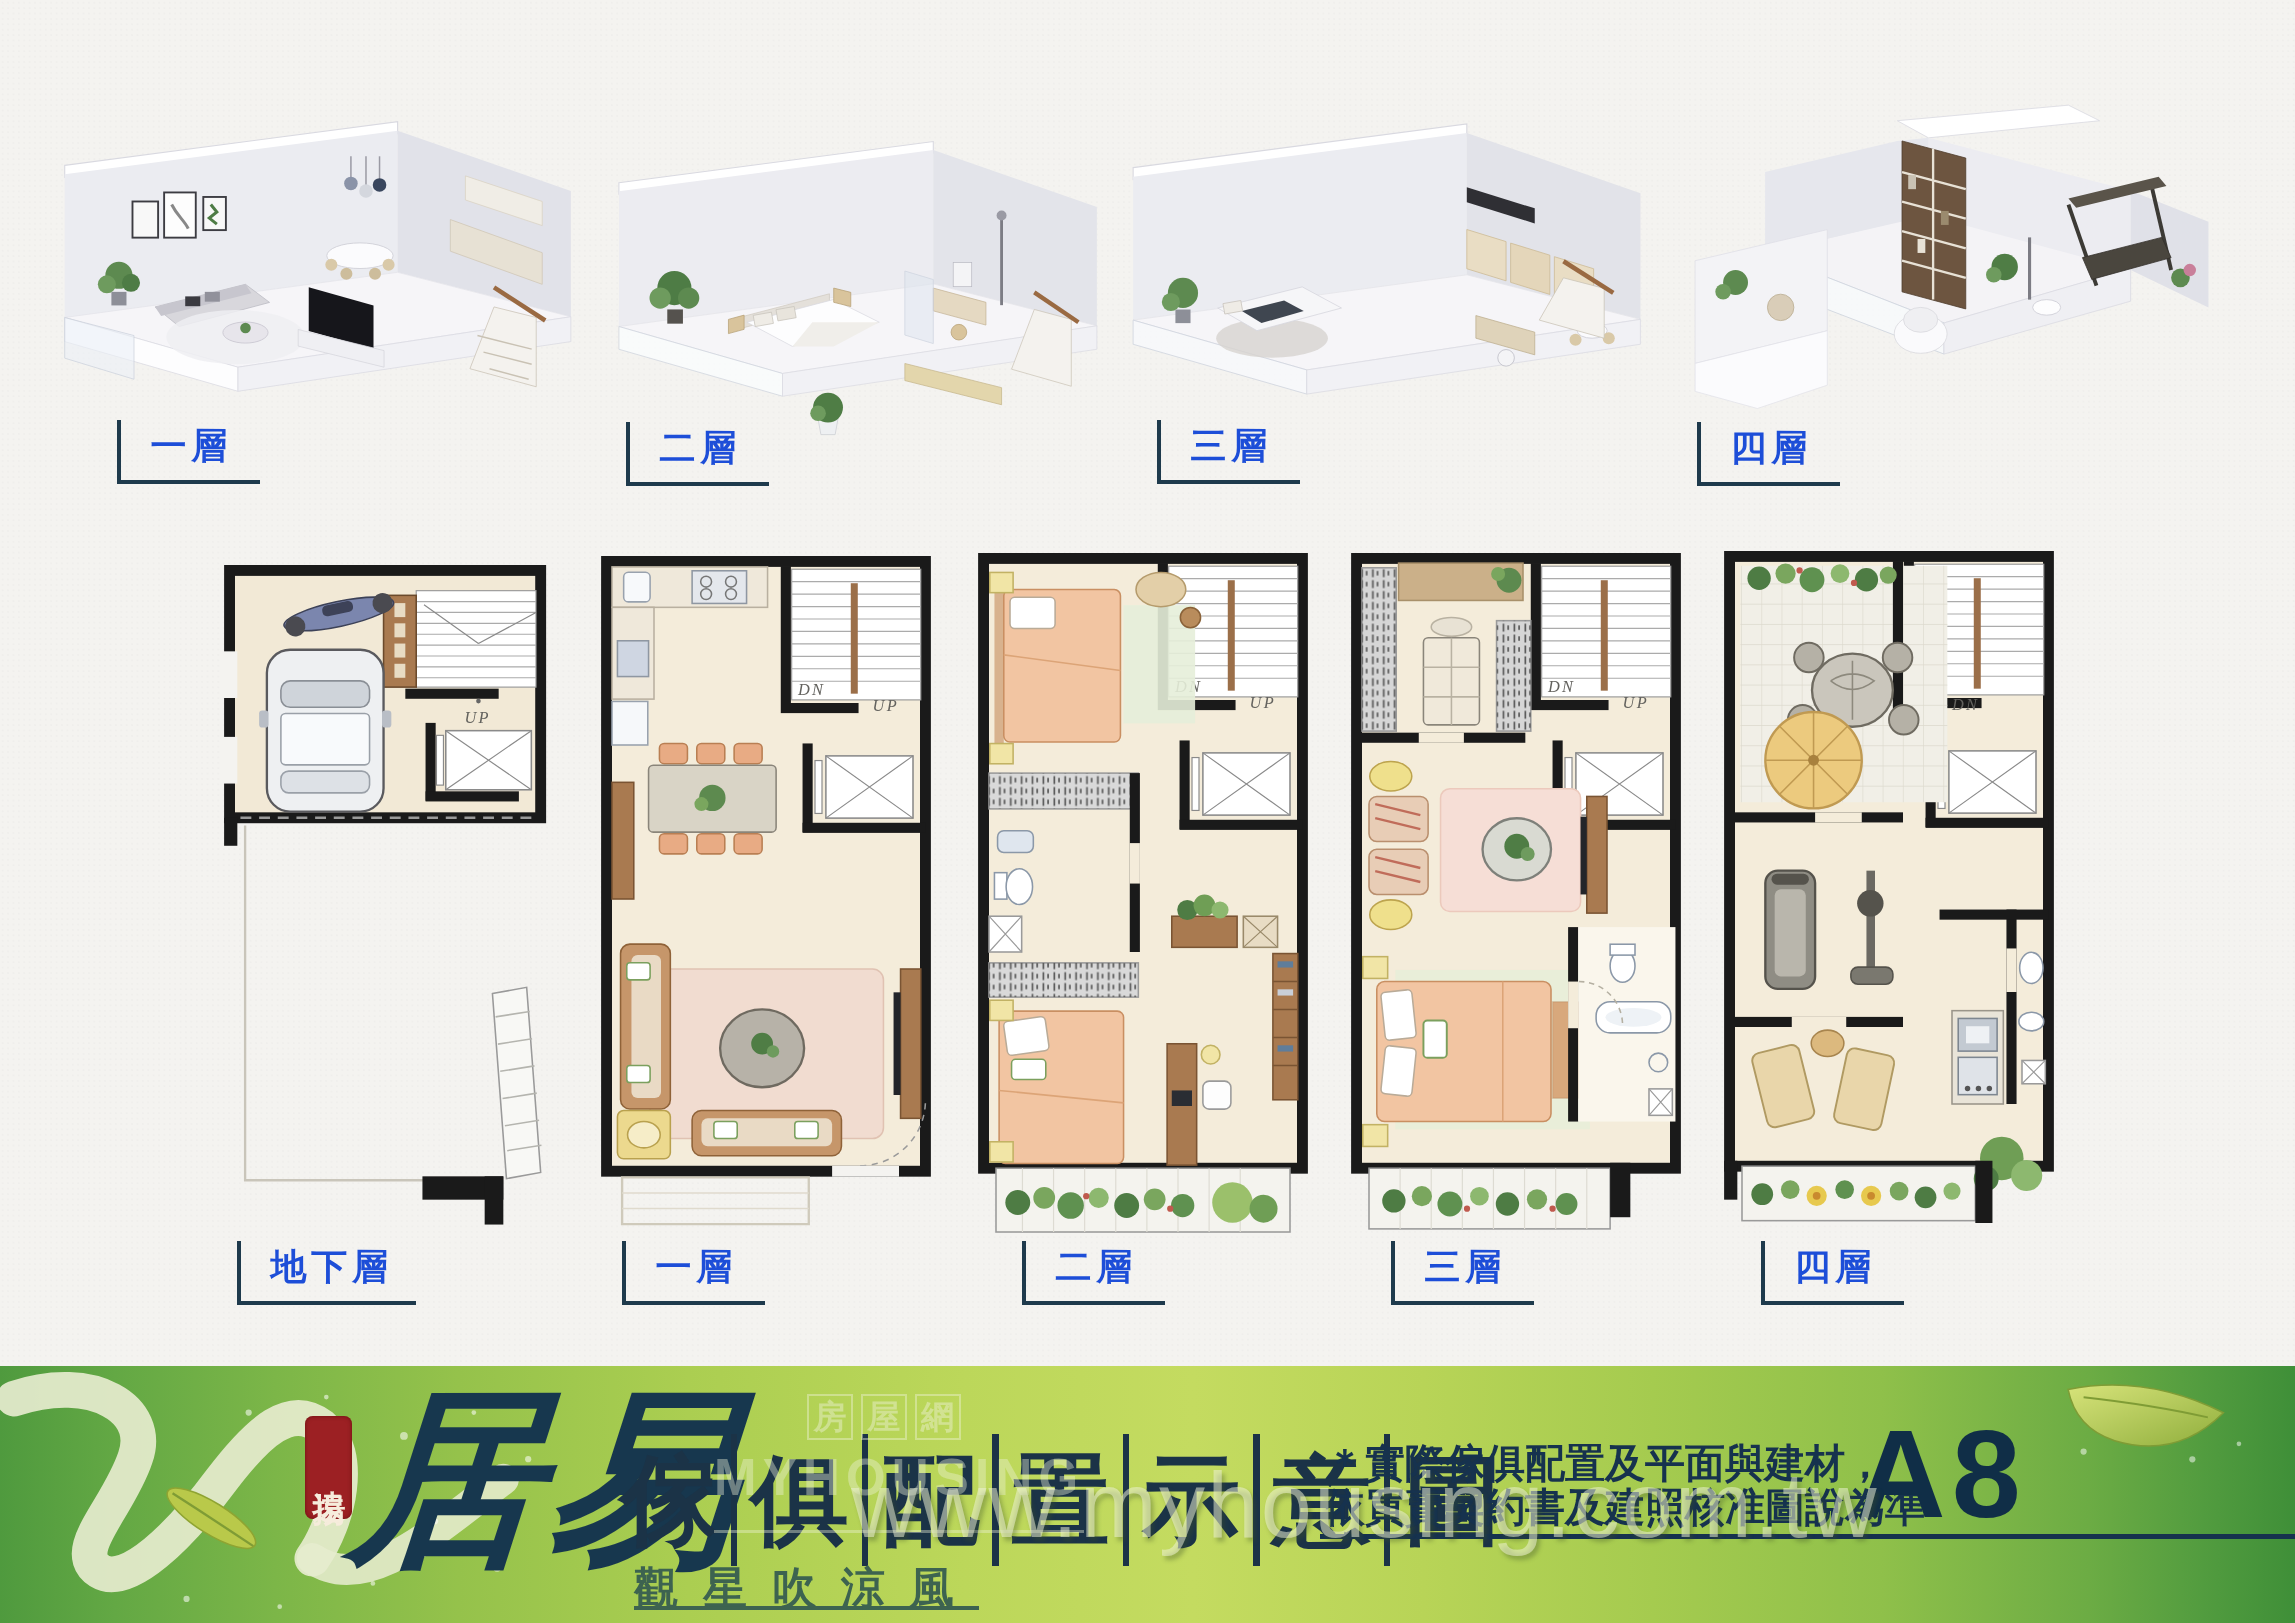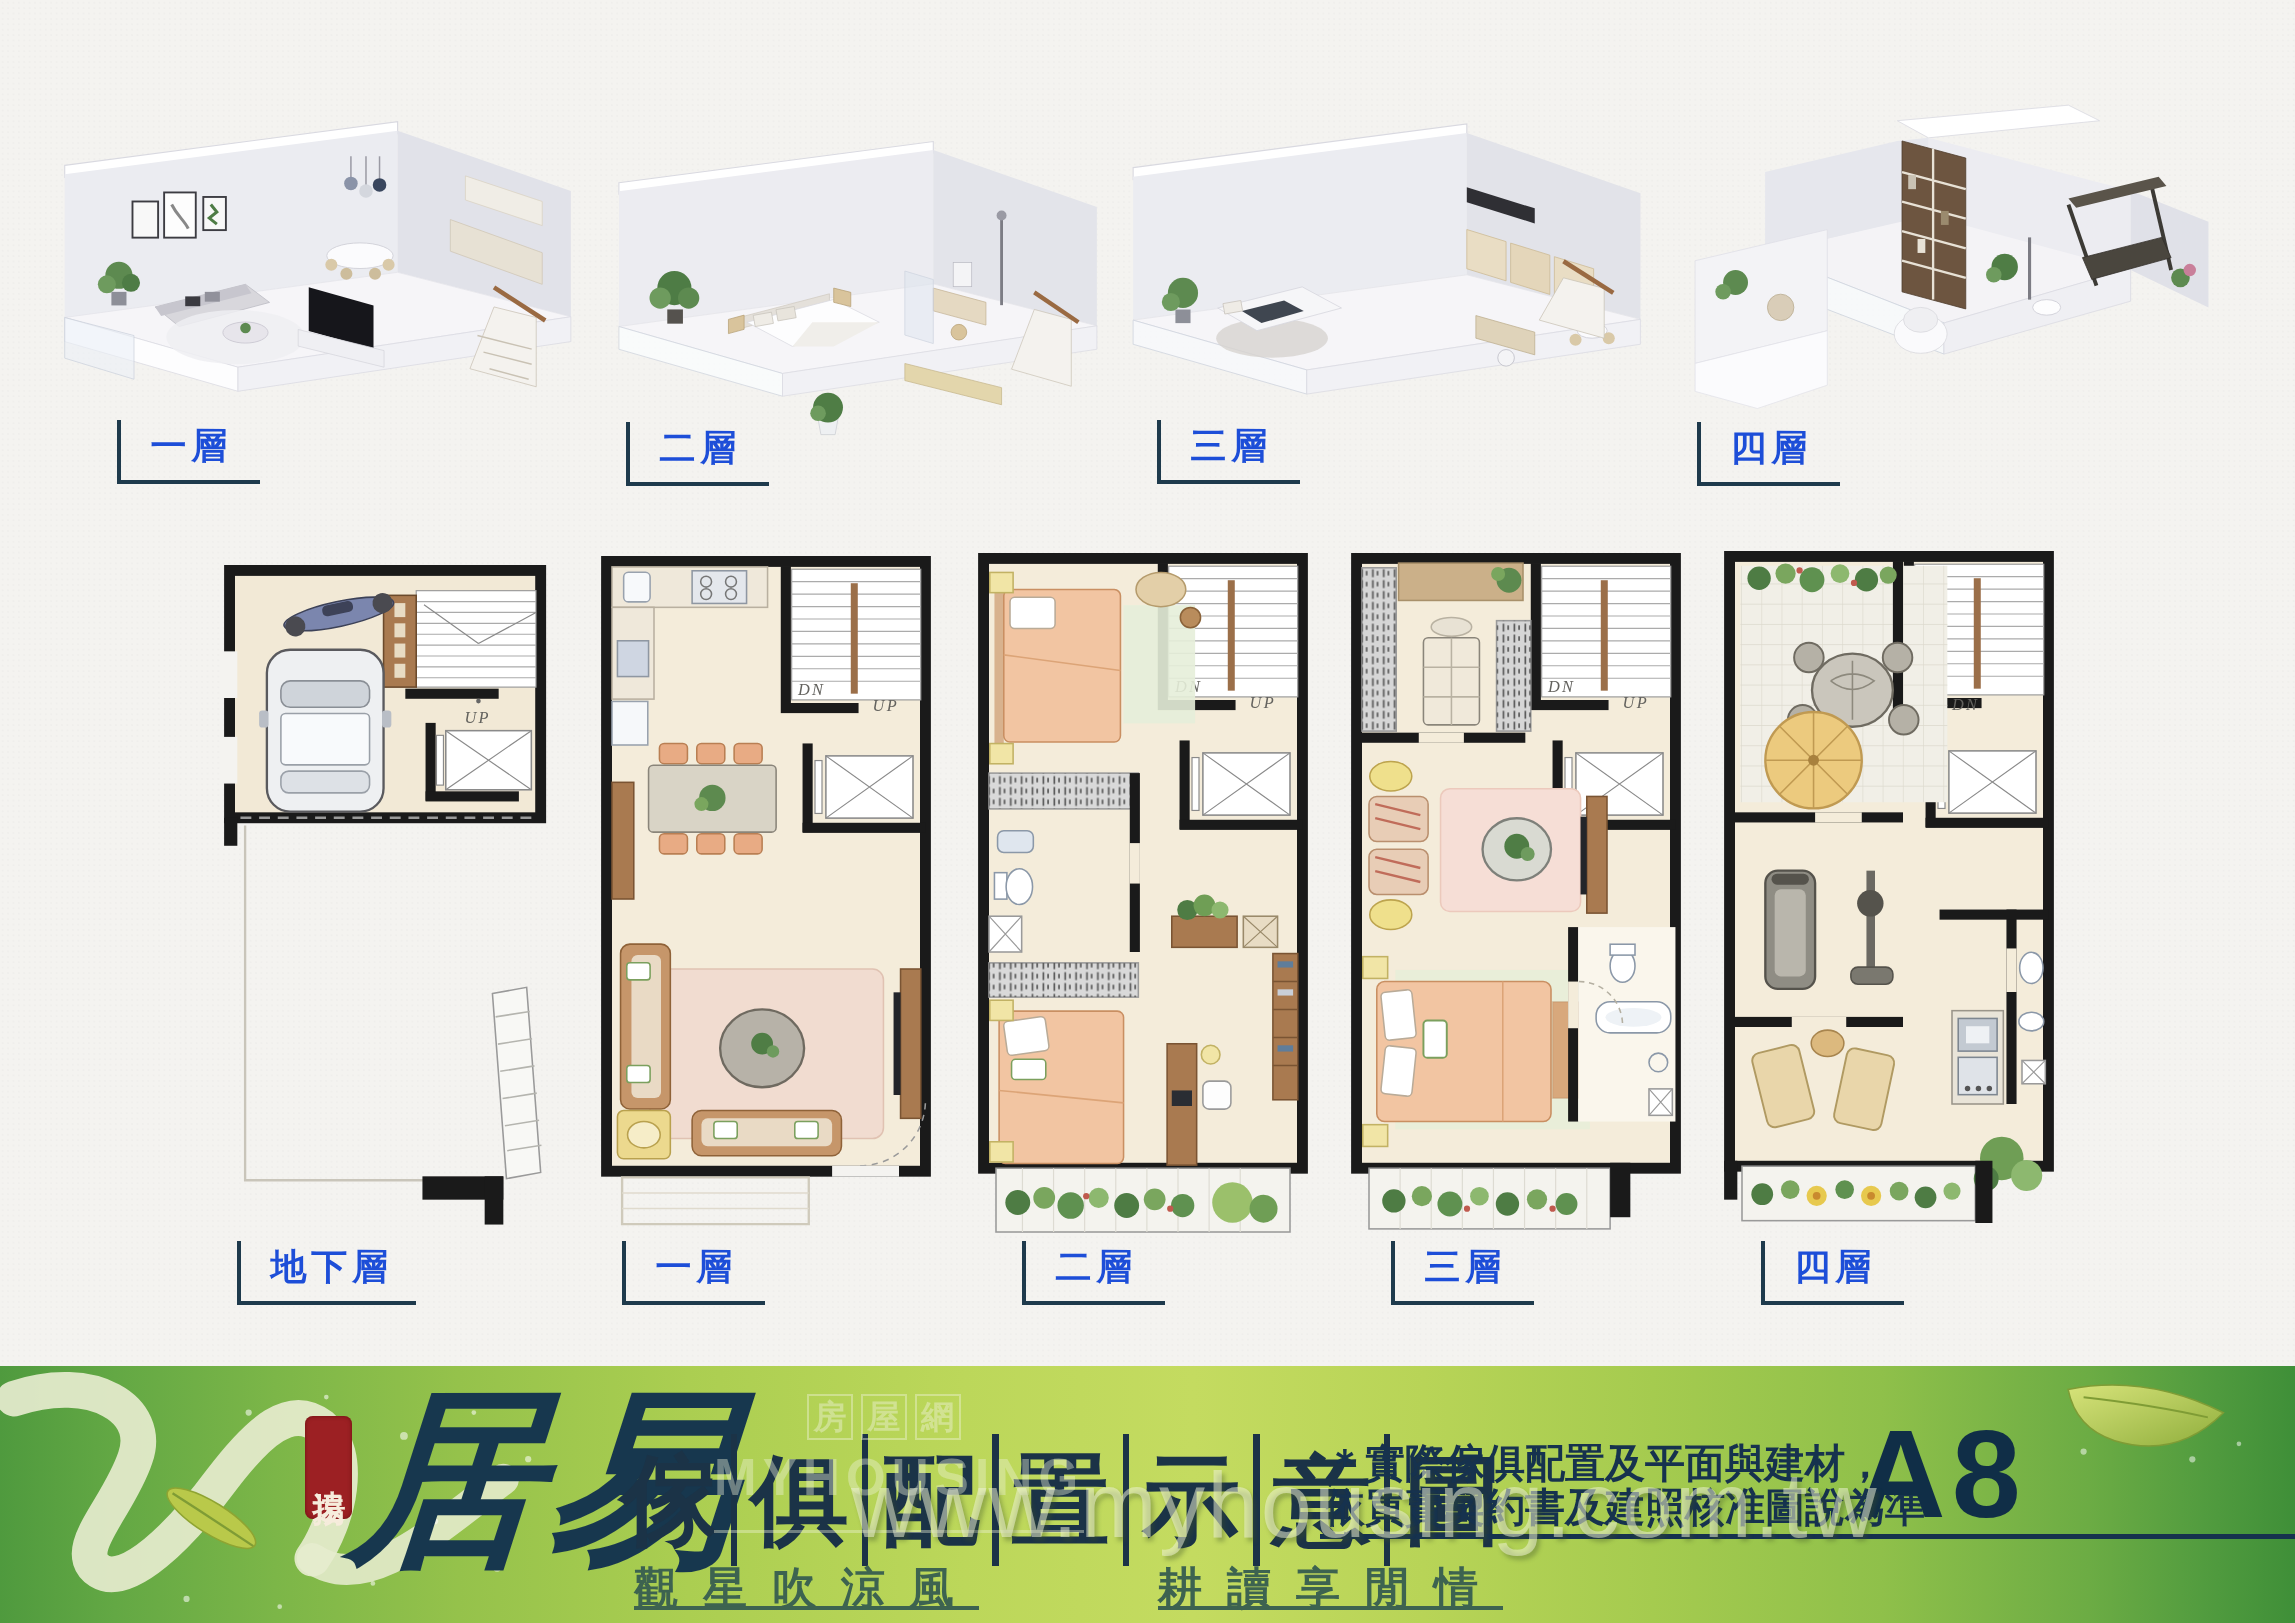--- a/index.html
+++ b/index.html
@@ -771,21 +771,20 @@
       <i class="sep"></i>
     <span class="ch">示</span>
       <i class="sep"></i>
     <span class="ch">意</span>
       <i class="sep"></i>
     <span class="ch">圖</span>
   </div>
 
   <div class="slogan">
     <span>觀星吹涼風</span>
-    <span>耕讀享閒情</span>
   </div>
 
   <div class="disc">
     <div>＊實際傢俱配置及平面與建材，</div>
     <div>依買賣契約書及建照核准圖說為準</div>
   </div>
   <div class="rule"></div>
 
   <div class="unit">A8</div>
 

